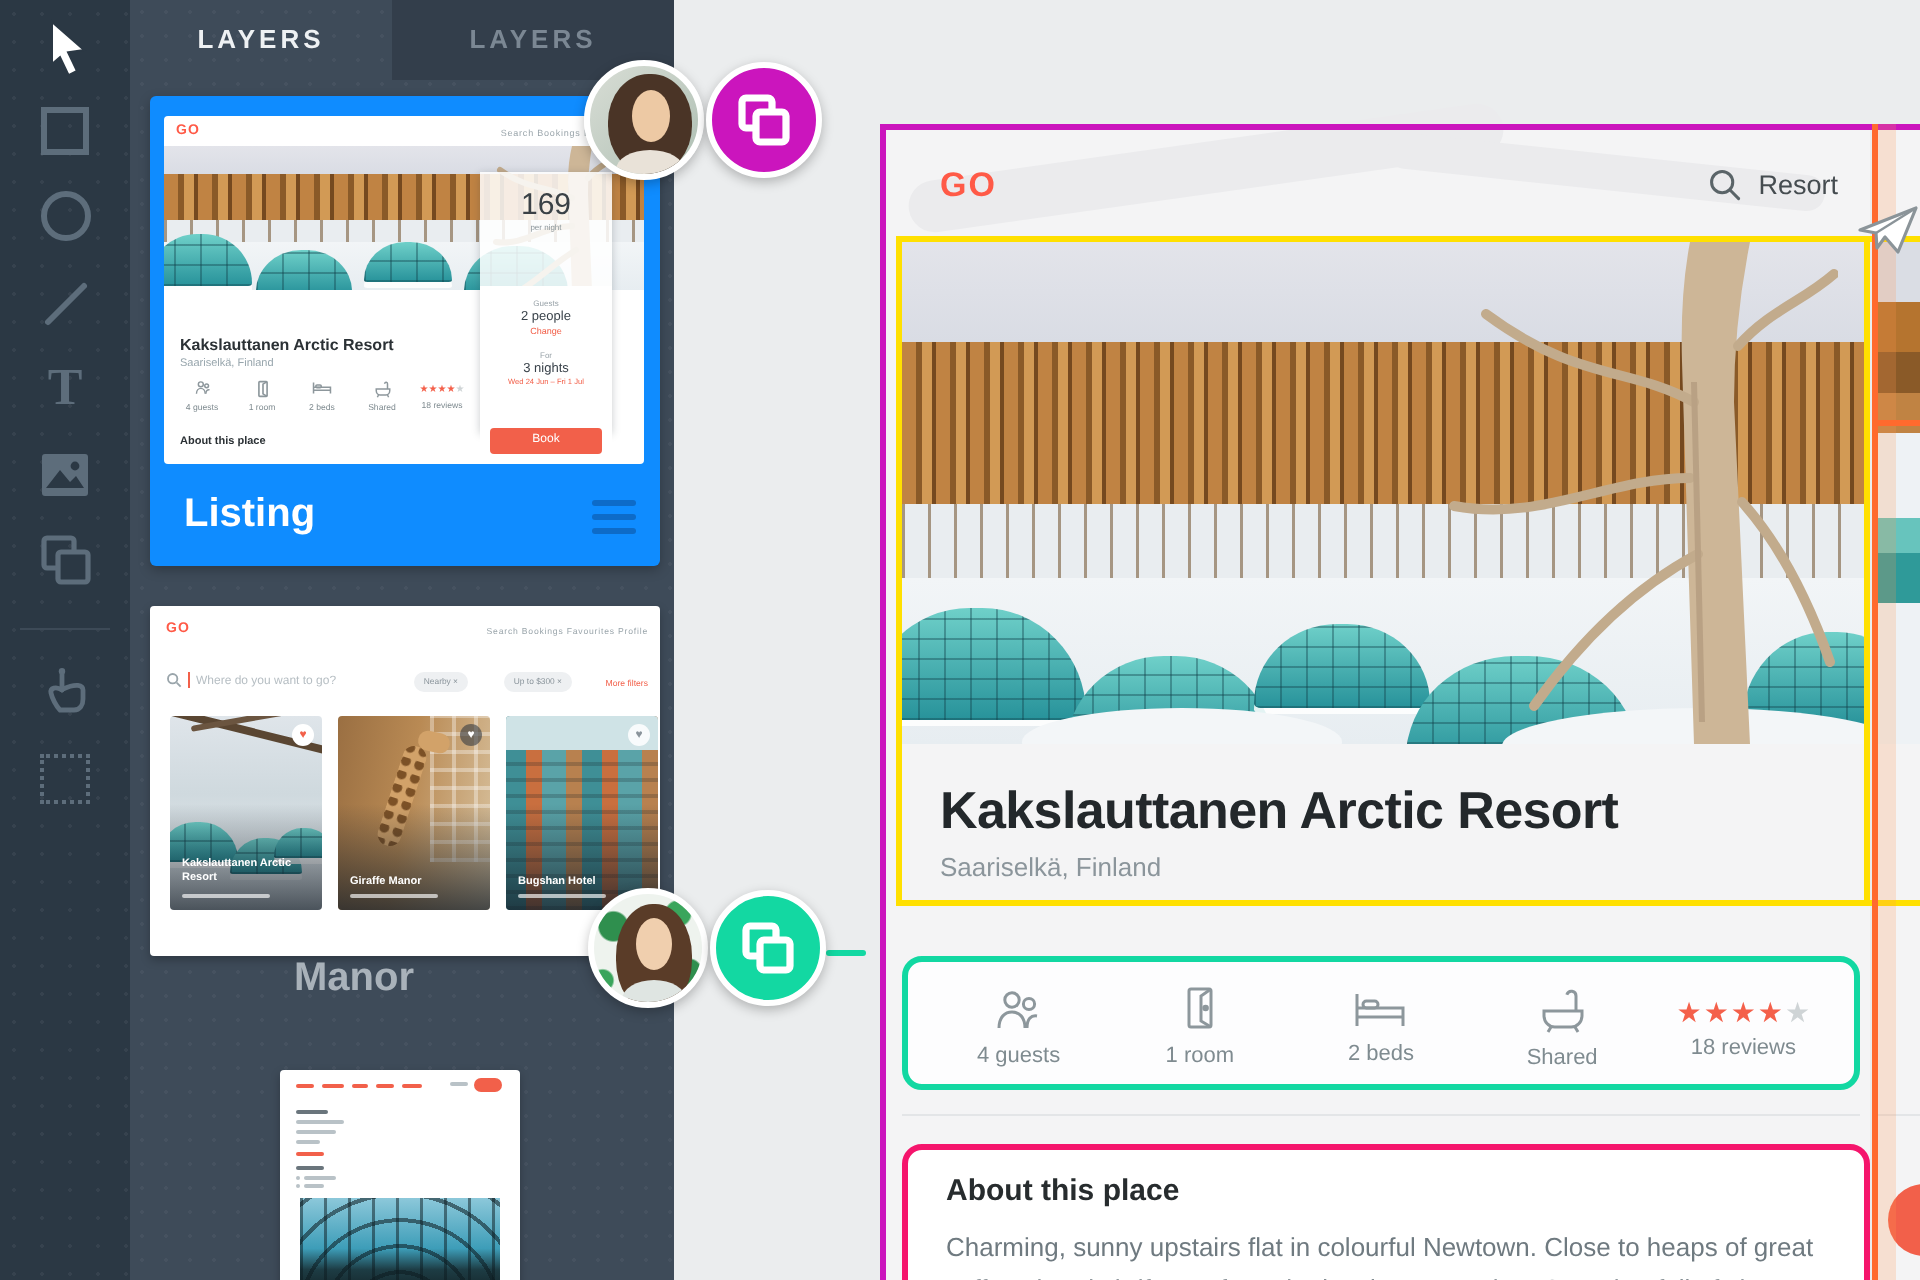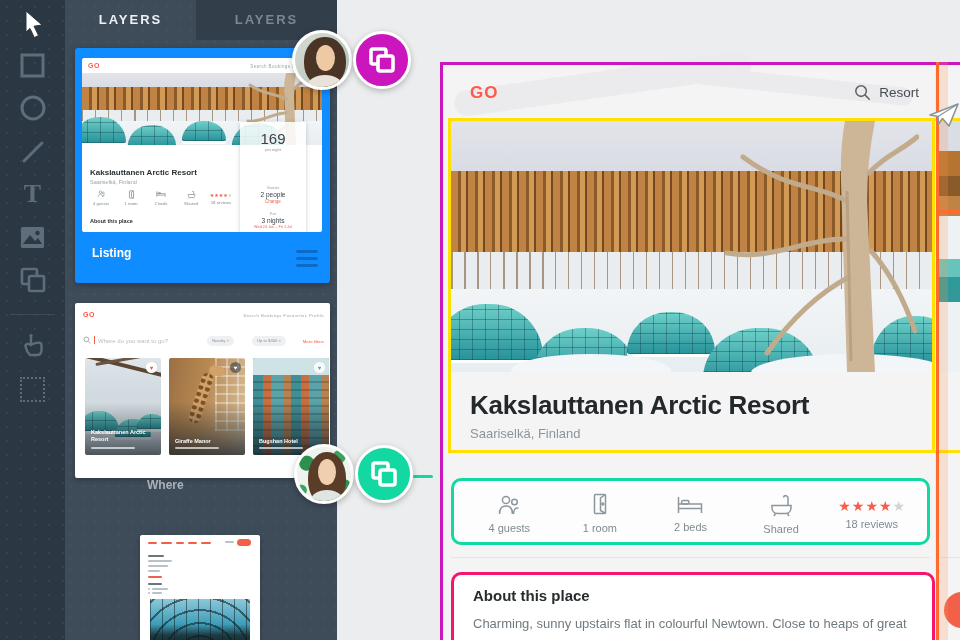--- a/index.html
+++ b/index.html
@@ -18,21 +18,21 @@
   
   .panel { position:absolute; left:65px; top:0; width:272px; height:640px; background:#3e4b59;
     background-image: radial-gradient(rgba(255,255,255,.04) 1px, transparent 1px); background-size:12px 12px; }
   .tab-layers-bg { position:absolute; left:131px; top:0; width:141px; height:40px; background:#333e4b; }
   .tab-label { position:absolute; top:12px; font-size:13px; font-weight:bold; letter-spacing:2px; text-align:center; }
   .tab-pages { left:0; width:131px; color:#eef1f3; }
   .tab-layers { left:131px; width:141px; color:#7b8793; }
 
   .thumb-sel { position:absolute; left:10px; top:48px; width:255px; height:235px; background:#0f8cff; border-radius:3px; box-shadow:0 2px 6px rgba(0,0,0,.25); }
   .mini-page { position:absolute; overflow:hidden; background:#fff; border-radius:2px; }
-  .page-label { position:absolute; font-size:12px; font-weight:700; }
+  .page-label { position:absolute; font-size:20px; font-weight:700; }
   .hamburger span { display:block; width:22px; height:3px; background:#0d6bc8; border-radius:2px; margin-bottom:4px; }
 
   
   .scene { position:absolute; overflow:hidden; background:#eef1f4; }
   .scene .sky { position:absolute; left:0; top:0; right:0; height:30%; background:linear-gradient(180deg,#e3e4ea,#d4d8e1); }
   .scene .forest { position:absolute; left:0; top:20%; right:0; height:34%;
     background:repeating-linear-gradient(90deg,#c08343 0 7px,#8a5a28 7px 10px,#d29a55 10px 15px,#75491f 15px 17px); }
   .scene .trunks { position:absolute; left:0; top:52%; right:0; height:16%;
     background:repeating-linear-gradient(90deg,rgba(110,78,40,.55) 0 1.5px,transparent 1.5px 13px); background-color:#e9edf0; }
   .scene .snow { position:absolute; left:0; bottom:0; right:0; height:33%; background:linear-gradient(180deg,#f2f5f7,#e7edf1); }
@@ -193,21 +193,21 @@
               </svg>
               <div class="lbl" style="font-size:4.3px;margin-top:2px;">Shared</div>
             </div>
           <div class="amenity">
               <div style="font-size:5px;line-height:6px;"><span class="stars-on" style="letter-spacing:0;">★★★★</span><span class="stars-off">★</span></div>
               <div class="lbl" style="font-size:4.3px;margin-top:2px;">18 reviews</div>
             </div>
         </div>
         <div class="abs" style="left:8px;top:160px;font-size:5.5px;font-weight:800;color:#2b3135;">About this place</div>
 
-        <div class="abs" style="left:158px;top:28px;width:66px;height:130px;box-shadow:0 1px 4px rgba(40,50,60,.25);margin-top:36px;">
+        <div class="abs" style="left:158px;top:28px;width:66px;height:130px;box-shadow:0 1px 4px rgba(40,50,60,.25);">
           <div class="abs" style="left:0;top:0;width:66px;height:57px;background:rgba(255,255,255,.85);text-align:center;">
             <div style="margin-top:8px;font-size:15px;color:#3a4146;">169</div>
             <div style="font-size:4px;color:#8a9499;">per night</div>
           </div>
           <div class="abs" style="left:0;top:57px;width:66px;height:89px;background:#fff;text-align:center;">
             <div style="margin-top:6px;font-size:4px;color:#98a2a8;">Guests</div>
             <div style="margin-top:1px;font-size:6.5px;color:#39424a;">2 people</div>
             <div style="margin-top:1px;font-size:4.5px;color:#f2604a;">Change</div>
             <div style="margin-top:7px;font-size:4px;color:#98a2a8;">For</div>
             <div style="margin-top:1px;font-size:6.5px;color:#39424a;">3 nights</div>
@@ -265,21 +265,21 @@
           <div class="hcard">
             <div class="abs" style="left:0;top:0;right:0;height:100%;background:repeating-linear-gradient(0deg,rgba(20,30,35,.22) 0 2px,transparent 2px 8px),repeating-linear-gradient(90deg,#3f8f96 0 10px,#c96f3f 10px 18px,#5aa3a8 18px 30px,#b8814f 30px 38px);"></div>
             <div class="abs" style="left:0;top:0;right:0;height:18%;background:#cfe3e6;"></div>
             <div class="shade"></div>
             <div class="ttl" style="bottom:10px;">Bugshan Hotel</div>
             <div class="sub"></div>
             <div class="heart" style="background:rgba(255,255,255,.85);color:#8a949b;">♥</div>
           </div>
         </div>
       </div>
-      <div class="page-label" style="left:82px;top:478px;color:#a9b2ba;">Where</div>
+      <div class="page-label" style="left:82px;top:478px;color:#a9b2ba;">Manor</div>
     </div>
 
     <div class="mini-page" style="left:75px;top:535px;width:120px;height:110px;box-shadow:0 2px 5px rgba(0,0,0,.25);">
       <div class="abs" style="left:8px;top:7px;display:flex;gap:4px;">
         <div class="redbar" style="width:9px;"></div>
           <div class="redbar" style="width:11px;"></div>
           <div class="redbar" style="width:8px;"></div>
           <div class="redbar" style="width:9px;"></div>
           <div class="redbar" style="width:10px;"></div>
       </div>

